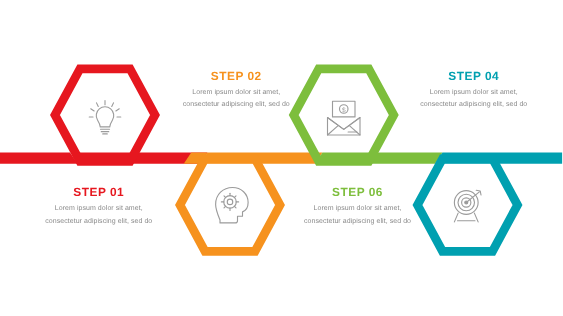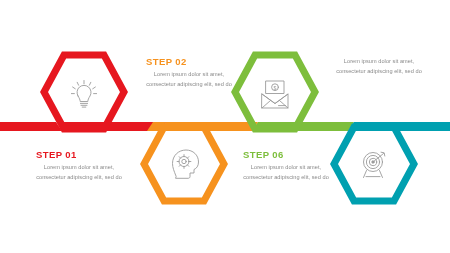--- a/index.html
+++ b/index.html
@@ -26,21 +26,21 @@
   }
   .text-block {
     position: absolute;
     width: 86px;
   }
   .step-heading {
     font-size: 9.5px;
     font-weight: bold;
     letter-spacing: 0.4px;
     margin: 0 0 3px 0;
-    text-align: left;
+    text-align: center;
     line-height: 1.1;
   }
   .step-body {
     font-size: 5.6px;
     line-height: 1.72;
     color: #8a8a8a;
     margin: 0;
     text-align: center;
     letter-spacing: 0.05px;
   }
@@ -142,16 +142,17 @@
     <div class="step-heading" style="color:#F6921E">STEP 02</div>
     <div class="step-body">Lorem ipsum dolor sit amet, consectetur adipiscing elit, sed do</div>
   </div>
 
   <div class="text-block" id="block-3">
     <div class="step-heading" style="color:#7DBE3C">STEP 06</div>
     <div class="step-body">Lorem ipsum dolor sit amet, consectetur adipiscing elit, sed do</div>
   </div>
 
   <div class="text-block" id="block-4">
+    <div class="step-heading" style="color:#00A0B0">STEP 04</div>
     <div class="step-body">Lorem ipsum dolor sit amet, consectetur adipiscing elit, sed do</div>
   </div>
 
 </div>
 
 </body></html>

